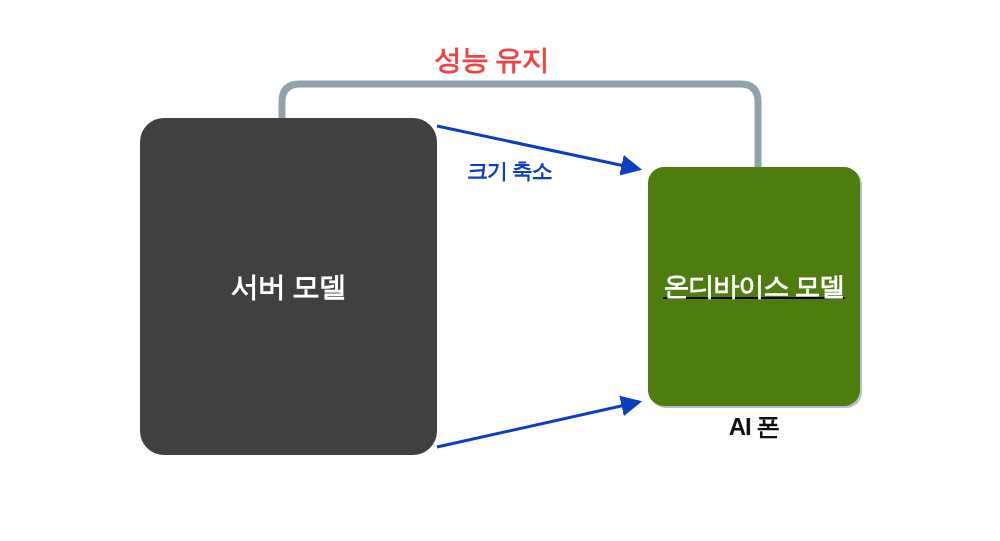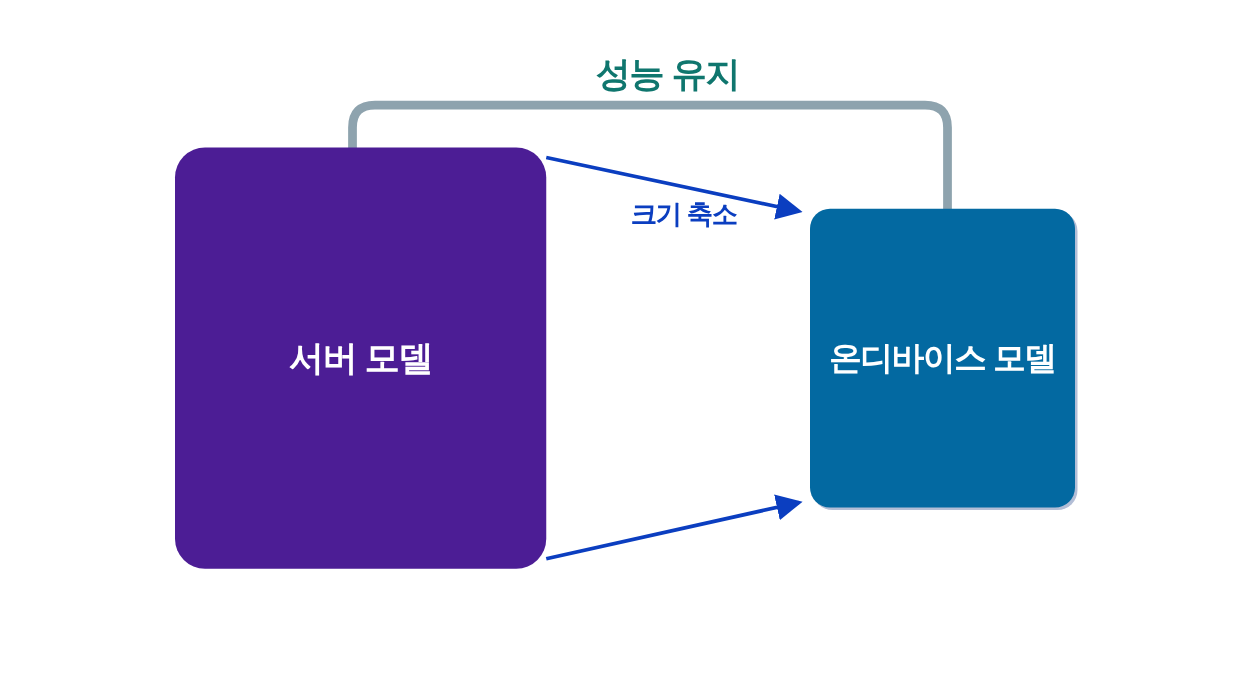--- a/index.html
+++ b/index.html
@@ -19,24 +19,24 @@
     position: absolute;
     left: 0; top: 0;
     width: 1000px;
     height: 541px;
   }
   .bracket-title {
     position: absolute;
     left: 434px;
     top: 41px;
     width: 200px;
-    text-align: center;
+    text-align: left;
     font-size: 28px;
     font-weight: 700;
-    color: #0f766e;
+    color: #ef4444;
     letter-spacing: -1px;
     white-space: nowrap;
   }
   .server-box {
     position: absolute;
     left: 140px;
     top: 118px;
     width: 297px;
     height: 337px;
     background: #189EE1;
@@ -72,21 +72,21 @@
     font-size: 24px;
     font-weight: 700;
     color: #111111;
     letter-spacing: -1px;
     white-space: nowrap;
   }
   .caption-server { left: 190px; top: 461px; width: 200px; }
   .caption-device { left: 654px; top: 411px; width: 200px; }
   .arrow-label {
     position: absolute;
-    text-align: center;
+    text-align: left;
     font-size: 21px;
     font-weight: 800;
     color: #0B3EC0;
     letter-spacing: -1px;
     white-space: nowrap;
   }
   .arrow-label-top { left: 467px; top: 157px; width: 160px; }
   .arrow-label-bottom { left: 460px; top: 437px; width: 160px; }
 </style>
 </head>
@@ -103,26 +103,27 @@
 
     <path d="M 282 120 L 282 102 Q 282 84 300 84 L 740 84 Q 758 84 758 102 L 758 169" fill="none" stroke="#8EA3AE" stroke-width="7"></path>
 
     <line x1="437" y1="126" x2="639" y2="169" stroke="#0B3EC0" stroke-width="3" marker-end="url(#arrowhead)"></line>
 
     <line x1="437" y1="447" x2="639" y2="402" stroke="#0B3EC0" stroke-width="3" marker-end="url(#arrowhead)"></line>
   </svg>
 
   <div class="bracket-title">성능 유지</div>
 
-  <div class="server-box" style="background: #4c1d95;">
+  <div class="server-box" style="background: #404040;">
     <span class="box-label">서버 모델</span>
   </div>
 
-  <div class="device-box" style="background: #0369a1;">
+  <div class="device-box" style="background: #4d7c0f; text-decoration: underline;">
     <span class="box-label">온디바이스 모델</span>
   </div>
 
 
+  <div class="caption caption-device">AI 폰</div>
 
   <div class="arrow-label arrow-label-top">크기 축소</div>
 
 
 </div>
 
 </body></html>

